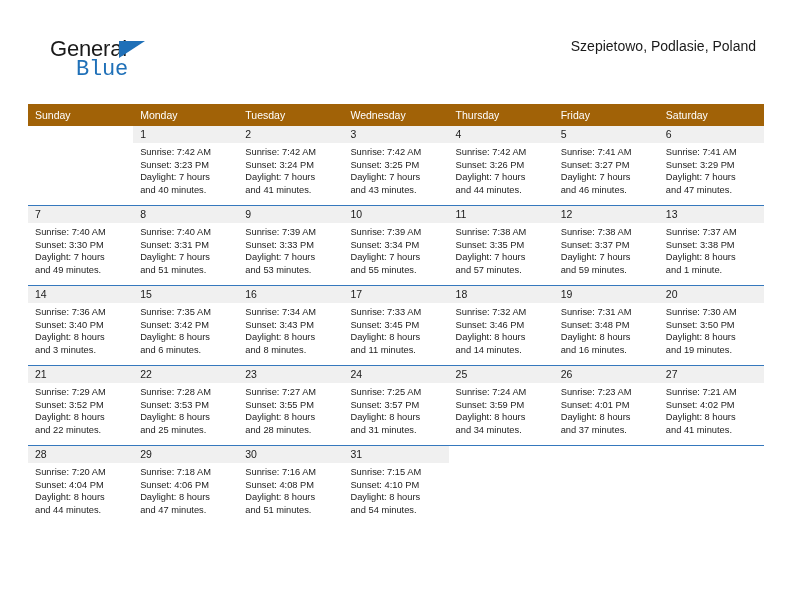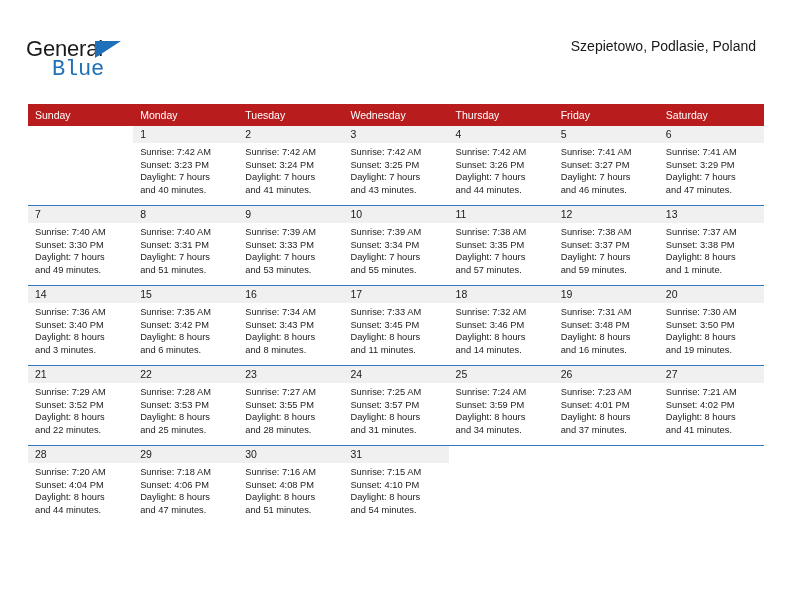--- a/index.html
+++ b/index.html
@@ -24,21 +24,21 @@
   
   .header {
     position: absolute;
     left: 0;
     top: 0;
     width: 792px;
     height: 104px;
   }
   .logo {
     position: absolute;
-    left: 26px;
+    left: 50px;
     top: 36px;
     width: 130px;
     height: 46px;
   }
   .logo-general {
     position: absolute;
     left: 0;
     top: 0;
     font-size: 22px;
     letter-spacing: -0.2px;
@@ -86,21 +86,21 @@
   
   .calendar {
     position: absolute;
     left: 28px;
     top: 104px;
     width: 736px;
     border-collapse: collapse;
     table-layout: fixed;
   }
   .calendar th {
-    background: #b91c1c;
+    background: #a16207;
     color: #ffffff;
     font-size: 10.5px;
     font-weight: normal;
     text-align: left;
     padding: 5px 0 5px 7px;
     height: 12px;
     border: none;
   }
   .calendar td {
     width: 105.14px;

